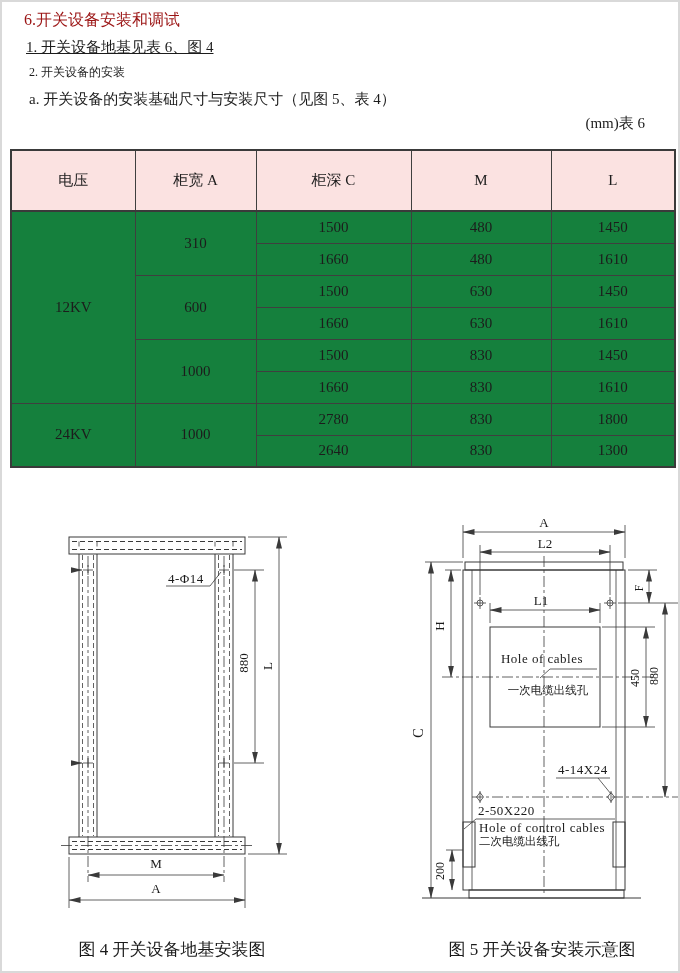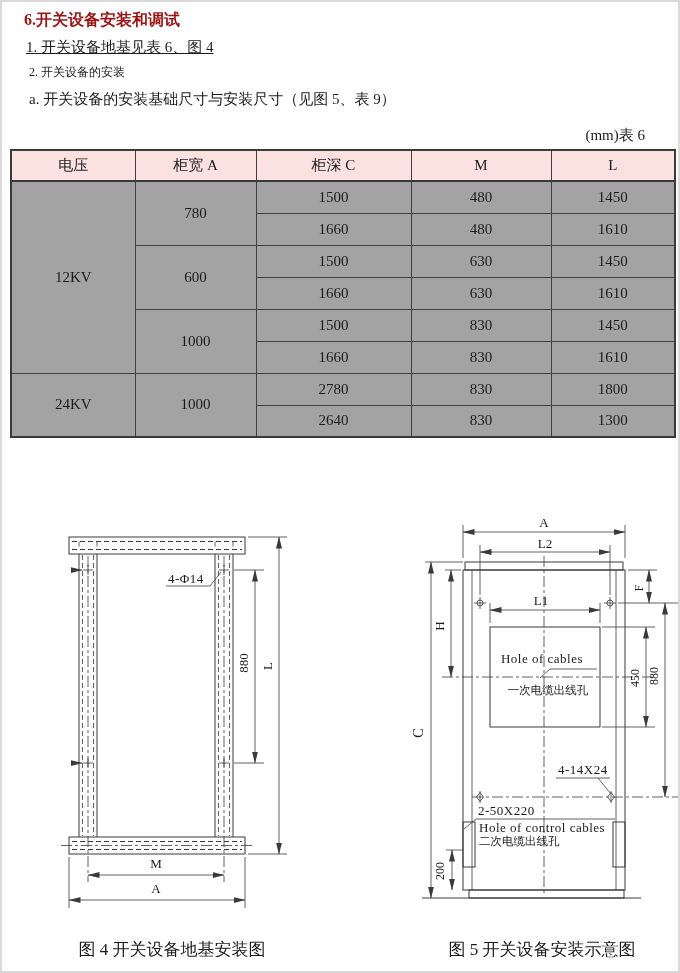--- a/index.html
+++ b/index.html
@@ -3,55 +3,55 @@
 <meta charset="utf-8">
 <style>
   * { margin:0; padding:0; box-sizing:border-box; }
   body { background:#fff; font-family:"Liberation Serif","DejaVu Serif",serif; }
   .page {
     position:relative; width:680px; height:973px; background:#ffffff;
     border:2px solid #d9d9d9; overflow:hidden;
     font-family:"Liberation Serif","DejaVu Serif",serif; color:#1c1c1c;
   }
   .abs { position:absolute; white-space:nowrap; }
-  .doc-title { left:22px; top:8px; font-size:16px; font-weight:bold; color:#9b1414; }
+  .doc-title { left:22px; top:8px; font-size:16px; font-weight:normal; color:#9b1414; }
   .doc-line1 { left:24px; top:36px; font-size:15px;text-decoration:underline; }
   .doc-line2 { left:27px; top:62px; font-size:12px; }
   .doc-line3 { left:27px; top:88px; font-size:15px; }
-  .table-tag { right:33px; top:112px; font-size:15px;margin-top:12px; }
+  .table-tag { right:33px; top:112px; font-size:15px; }
 
   table.spec {
     position:absolute; left:8px; top:147px; width:664px;
     border-collapse:collapse; table-layout:fixed;
     border:2px solid #3a3a3a; font-size:15px; text-align:center;
   }
   table.spec th, table.spec td { border:1px solid #3f3f3f; font-weight:normal; }
-  table.spec thead th { height:31px; background:#fbe2e1; border-bottom:2px solid #3a3a3a; }
-  table.spec tbody td { height:32px; background:#a3a3a3; }
+  table.spec thead th { height:61px; background:#fbe2e1; border-bottom:2px solid #3a3a3a; }
+  table.spec tbody td { height:32px; background:#15803d; }
 
   svg.figs { position:absolute; left:0; top:500px; width:680px; height:473px; }
   .ln   { stroke:#3a3a3a; stroke-width:1; fill:none; }
   .thin { stroke:#3a3a3a; stroke-width:0.8; fill:none; }
   .dash { stroke-dasharray:5 3; }
   .cdash{ stroke-dasharray:11 3 3 3; }
   text.lbl { font-family:"Liberation Serif","DejaVu Serif",serif; fill:#1a1a1a; }
   text.dimtxt { font-size:13px; }
   text.cad { font-size:13px; letter-spacing:0.5px; }
   text.cn  { font-size:11.5px; }
   text.cap { font-size:17px; }
 </style>
 </head>
 <body>
 
 <div class="page">
 
   <div class="abs doc-title">6.开关设备安装和调试</div>
   <div class="abs doc-line1">1. 开关设备地基见表 6、图 4</div>
   <div class="abs doc-line2">2. 开关设备的安装</div>
-  <div class="abs doc-line3">a. 开关设备的安装基础尺寸与安装尺寸（见图 5、表 9）</div>
+  <div class="abs doc-line3">a. 开关设备的安装基础尺寸与安装尺寸（见图 5、表 4）</div>
   <div class="abs table-tag">(mm)表 6</div>
 
   <table class="spec">
     <colgroup>
       <col style="width:124px">
         <col style="width:121px">
         <col style="width:155px">
       <col style="width:140px">
         <col style="width:124px">
     </colgroup>
@@ -60,21 +60,21 @@
         <th>电压</th>
         <th>柜宽 A</th>
         <th>柜深  C</th>
         <th>M</th>
         <th>L</th>
       </tr>
     </thead>
     <tbody>
         <tr>
           <td rowspan="6">12KV</td>
-          <td rowspan="2">780</td>
+          <td rowspan="2">310</td>
           <td>1500</td>
           <td>480</td>
           <td>1450</td>
         </tr>
         <tr>
           <td>1660</td>
           <td>480</td>
           <td>1610</td>
         </tr>
         <tr>

